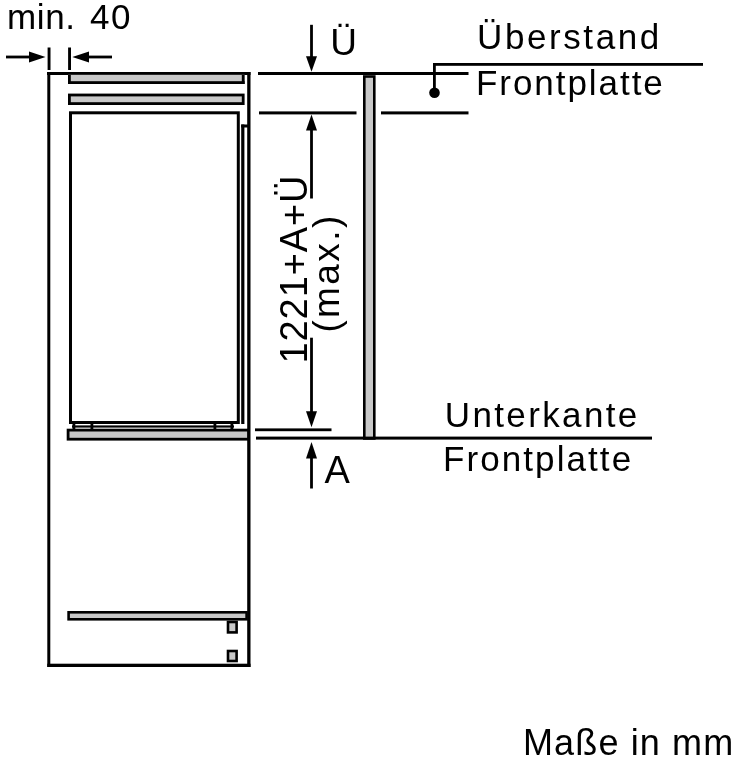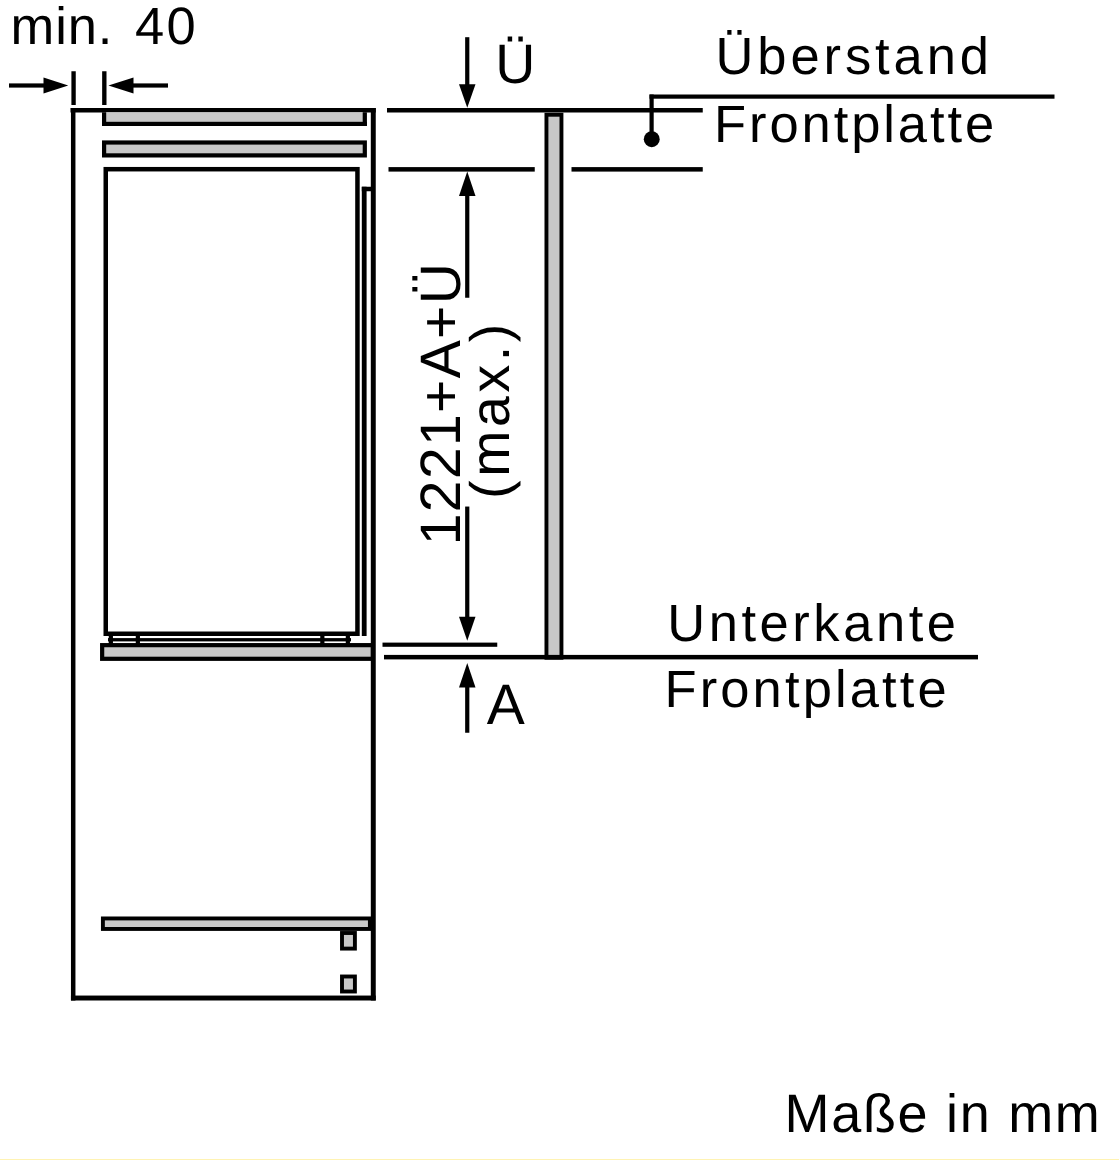--- a/index.html
+++ b/index.html
@@ -1,16 +1,16 @@
 <!DOCTYPE html>
 <html><head>
 <meta charset="utf-8">
 <style>
   html,body{margin:0;padding:0;background:#fff;}
-  #stage{position:relative;width:746px;height:773px;background:#fde047;overflow:hidden;}
+  #stage{position:relative;width:746px;height:773px;background:#22c55e;overflow:hidden;}
   #stage svg{filter:blur(0.45px);}
   svg{display:block;}
   text{font-family:"Liberation Sans",sans-serif;fill:#000;}
 </style>
 </head>
 <body>
 <div id="stage">
 <svg width="746" height="773" viewBox="0 0 746 773">
 
   <rect x="0" y="0" width="746" height="773" fill="#ffffff"></rect>

